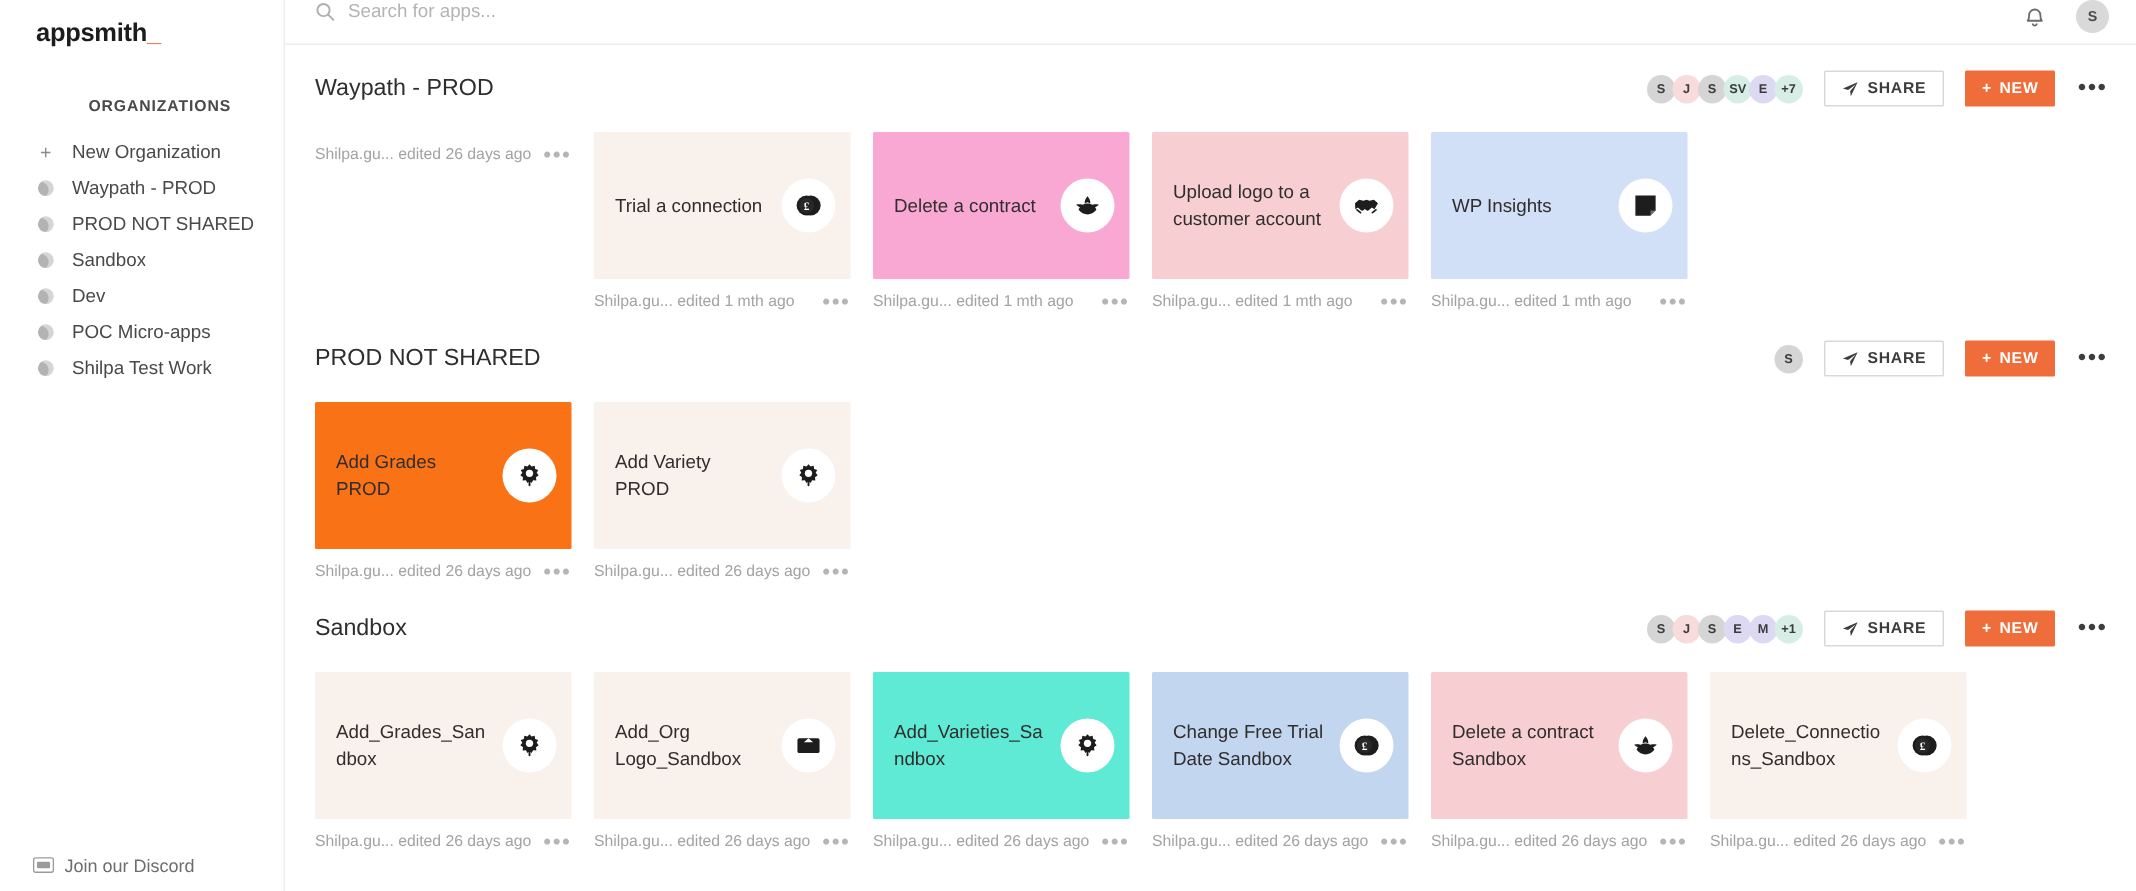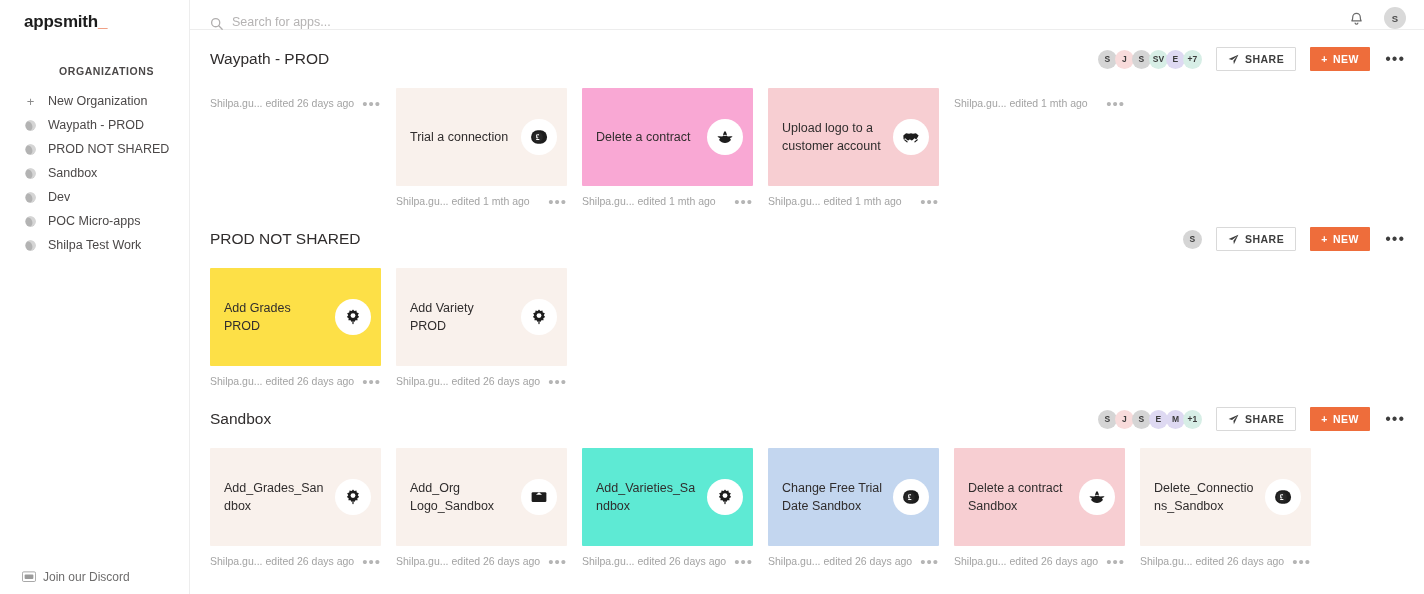--- a/index.html
+++ b/index.html
@@ -47,21 +47,21 @@
   .sidebar-footer {
     position: absolute; left: 0; bottom: 10px; width: 100%;
     display: flex; align-items: center; gap: 7px;
     padding-left: 22px; font-size: 12px; color: #6e6d6d; cursor: pointer;
   }
   .discord-icon { width: 14px; height: 12px; color: #9b9b9b; }
 
   
   .main { flex: 1; height: 594px; overflow: hidden; position: relative; }
   .topbar {
-    height: 30px; display: flex; align-items: flex-end;
+    height: 30px; display: flex; align-items: flex-start;
     border-bottom: 1px solid #ededed; background: #fff;
     padding: 0 18px 0 20px;
   }
   .search-wrap { display: flex; align-items: center; gap: 9px; flex: 1; }
   .search-icon { width: 13px; height: 13px; color: #b0aeae; }
   .search-input {
     border: none; outline: none; background: transparent;
     font-family: "Liberation Sans", sans-serif;
     font-size: 12.5px; color: #6b6b6b; width: 320px;
   }
@@ -332,20 +332,29 @@
                       <path d="M3 13.2l2.6 2.1M17 13.2l-2.6 2.1" stroke="currentColor" stroke-width="1.3" stroke-linecap="round"></path>
                     </svg>
                   </div>
                 </div>
                 <div class="card-footer">
                   <div class="card-meta">Shilpa.gu... edited 1 mth ago</div>
                   <span class="card-dots">•••</span>
                 </div>
               </div>
               <div class="app-card">
+                <div class="card-body" style="background: rgb(210, 224, 247);">
+                  <div class="card-title">WP Insights</div>
+                  <div class="card-badge">
+                    <svg viewBox="0 0 20 20" fill="currentColor">
+                      <path d="M2.5 2.5h15v11.2l-3.8 3.8H2.5z"></path>
+                      <path d="M17.5 13.7h-3.8v3.8z" fill="#fff" fill-opacity="0.35"></path>
+                    </svg>
+                  </div>
+                </div>
                 <div class="card-footer">
                   <div class="card-meta">Shilpa.gu... edited 1 mth ago</div>
                   <span class="card-dots">•••</span>
                 </div>
               </div>
             </div>
           </div>
           <div class="org-section">
             <div class="org-header">
               <div class="org-title">PROD NOT SHARED</div>
@@ -361,21 +370,21 @@
                 </button>
                 <button class="new-btn" style="background: rgb(238, 109, 59);">
                   <span>+</span>
                   <span>NEW</span>
                 </button>
                 <span class="menu-dots">•••</span>
               </div>
             </div>
             <div class="card-grid">
               <div class="app-card">
-                <div class="card-body" style="background: #fde047;">
+                <div class="card-body" style="background: #f97316;">
                   <div class="card-title">Add Grades PROD</div>
                   <div class="card-badge">
                     <svg viewBox="0 0 20 20" fill="currentColor">
                       <path d="M10 1.6l1.5 1.8 2.3-.7.4 2.4 2.3.8-1.2 2.1 1.5 1.9-2 1.4.3 2.4-2.4-.2-1.2 2.1L10 14.3l-1.5 1.3-1.2-2.1-2.4.2.3-2.4-2-1.4L4.7 8 3.5 5.9l2.3-.8.4-2.4 2.3.7z"></path>
                       <circle cx="10" cy="8.4" r="2.7" fill="#fff"></circle>
                       <rect x="9.3" y="13.6" width="1.4" height="4.4" rx="0.7"></rect>
                     </svg>
                   </div>
                 </div>
                 <div class="card-footer">

